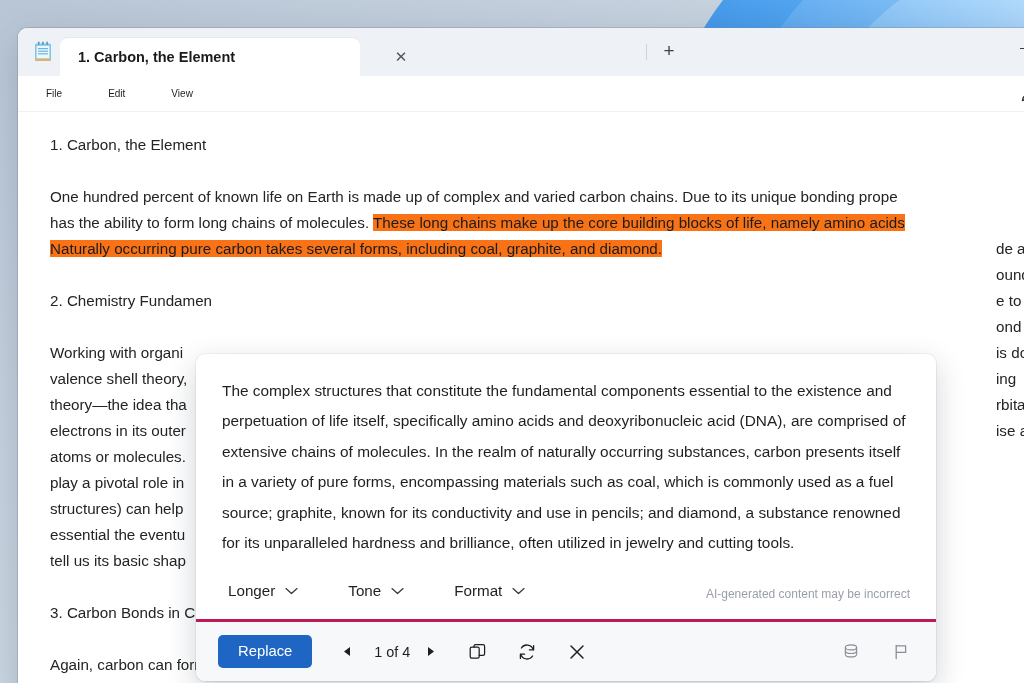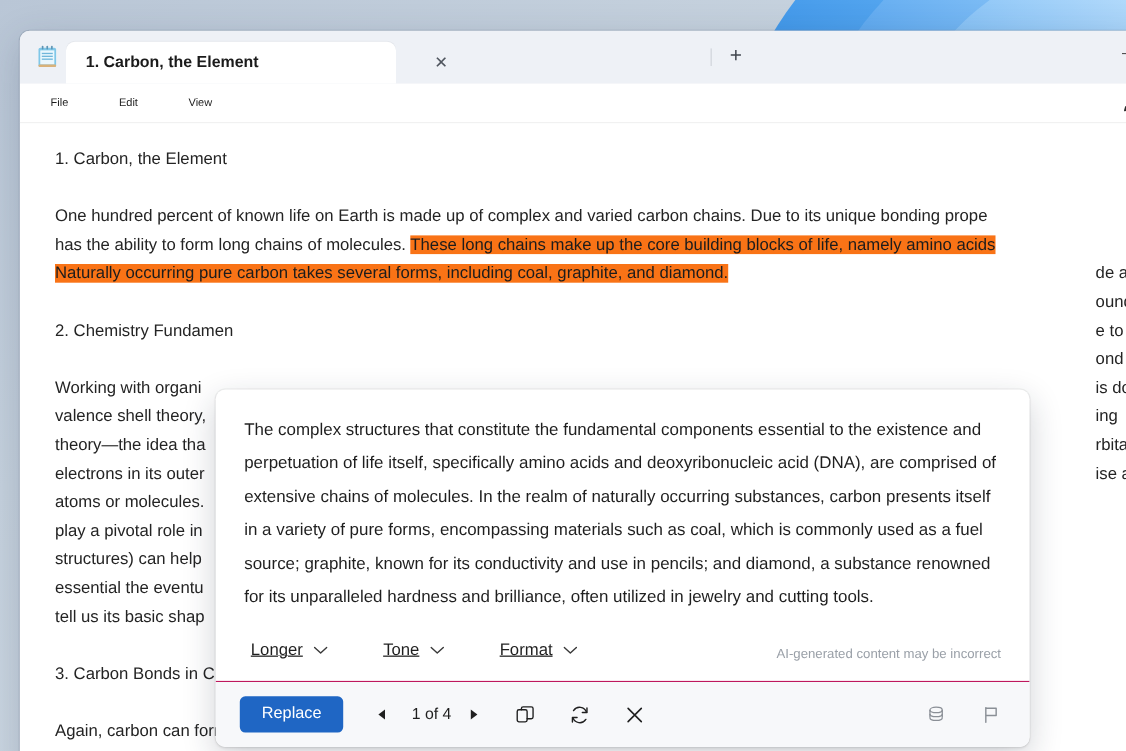--- a/index.html
+++ b/index.html
@@ -153,21 +153,20 @@
   }
   #ai-text {
     font-size: 15.4px;
     line-height: 30.4px;
     color: #1f1f1f;
   }
   #ai-options {
     display: flex; align-items: flex-end;
     padding: 10px 26px 16px 26px;
     position: relative;
-    text-decoration: underline;
   }
   .opt {
     display: flex; align-items: center;
     font-size: 15.2px; color: #1f1f1f;
     margin-right: 38px;
     padding: 4px 6px;
     border-radius: 5px;
   }
   .chev {
     margin-left: 10px;
@@ -176,21 +175,21 @@
   }
   #ai-disclaimer {
     position: absolute; right: 26px; top: 50%;
     transform: translateY(-50%);
     font-size: 12px; color: #9aa0a8;
     white-space: nowrap;
   }
   #ai-footer {
     display: flex; align-items: center;
     background: #f7f8fa;
-    border-top: 1px solid #be185d;
+    border-top: 3px solid #be185d;
     padding: 13px 22px;
     position: relative;
   }
   #replace-btn {
     background: #1f66c4;
     color: #ffffff;
     font-size: 14.8px;
     padding: 9px 20px;
     border-radius: 5px;
     border: none;

